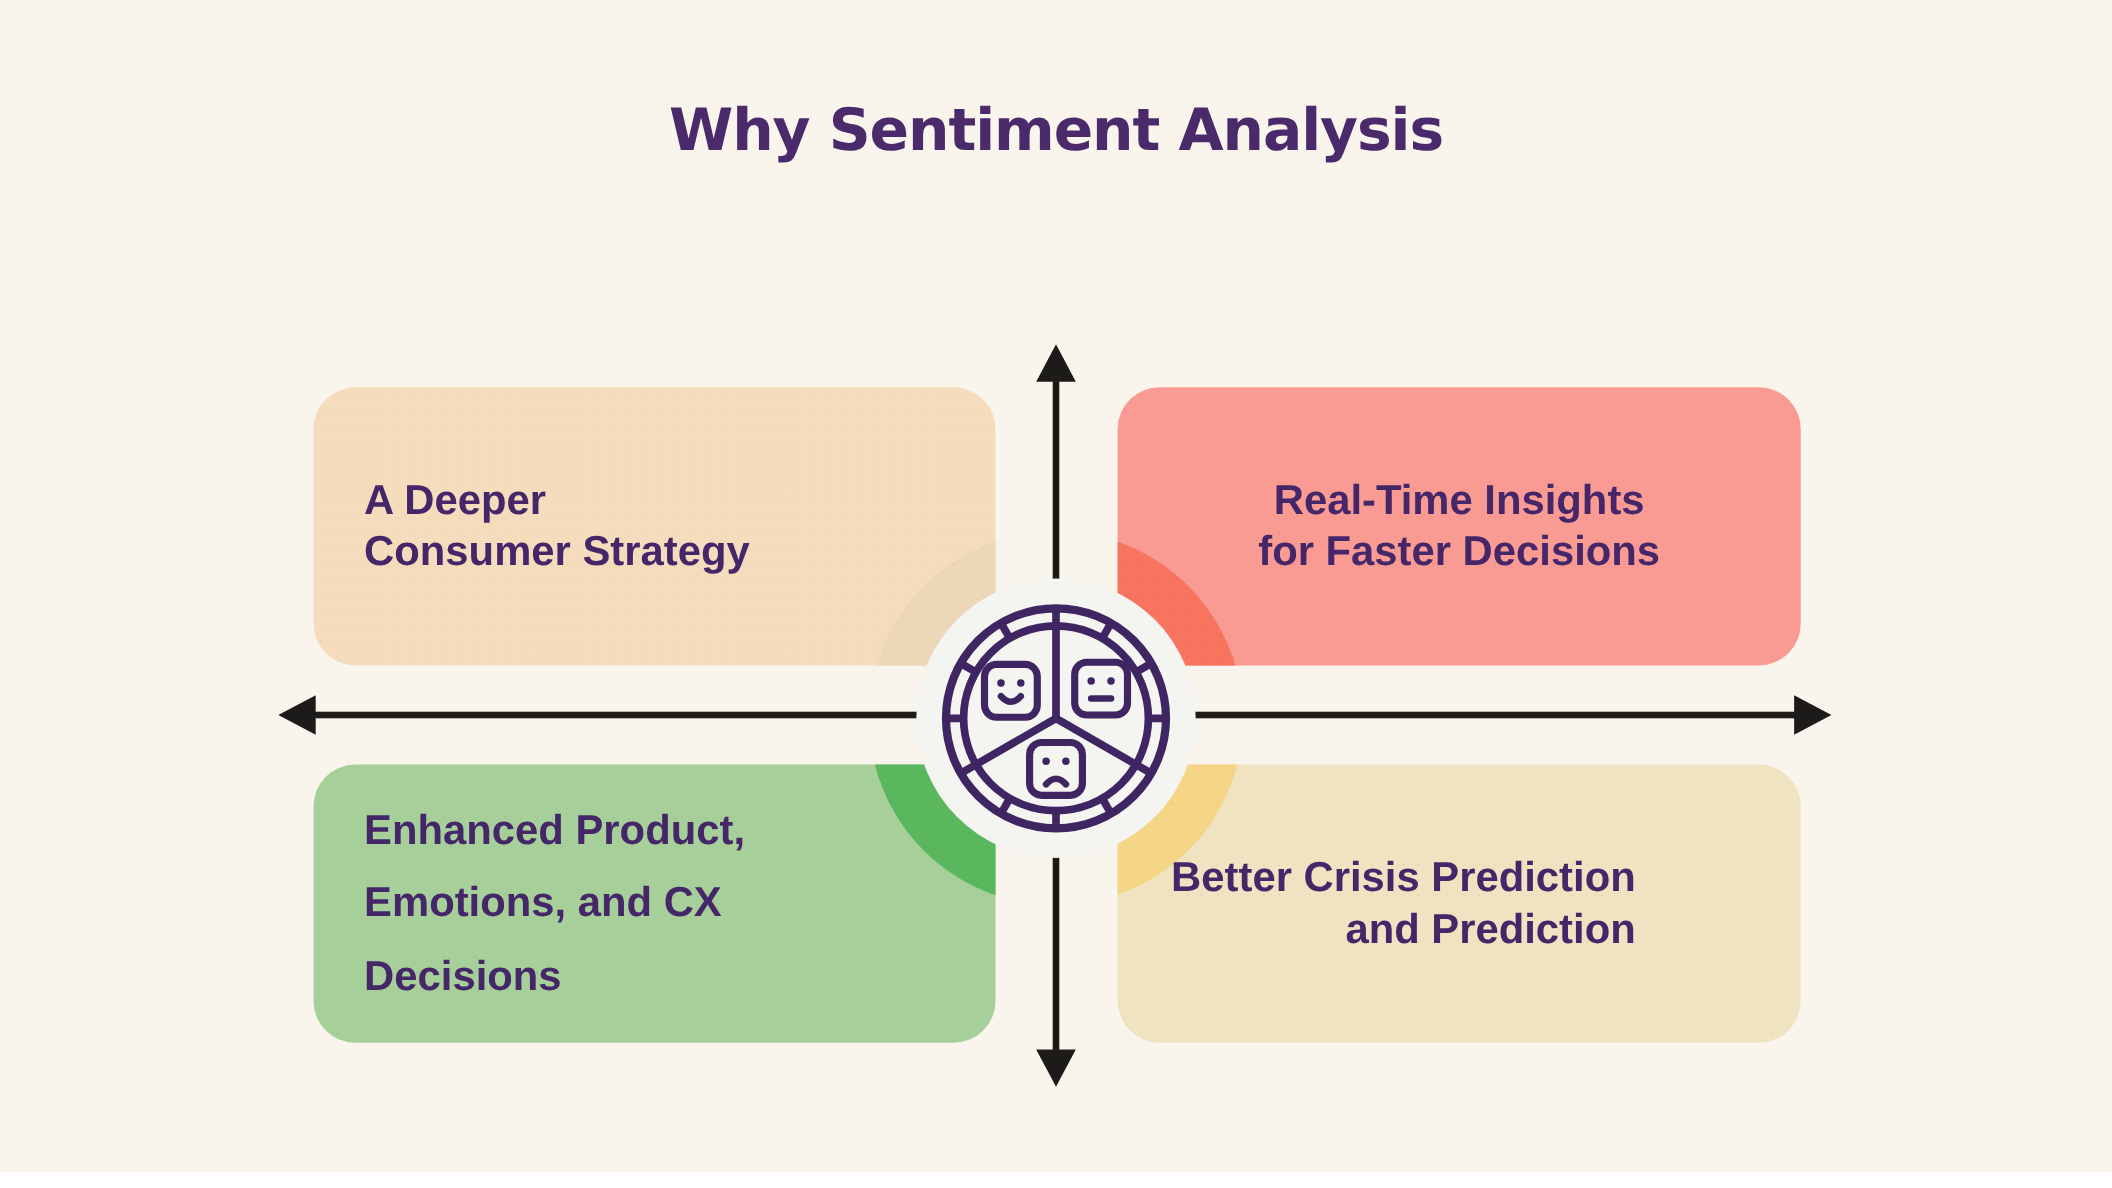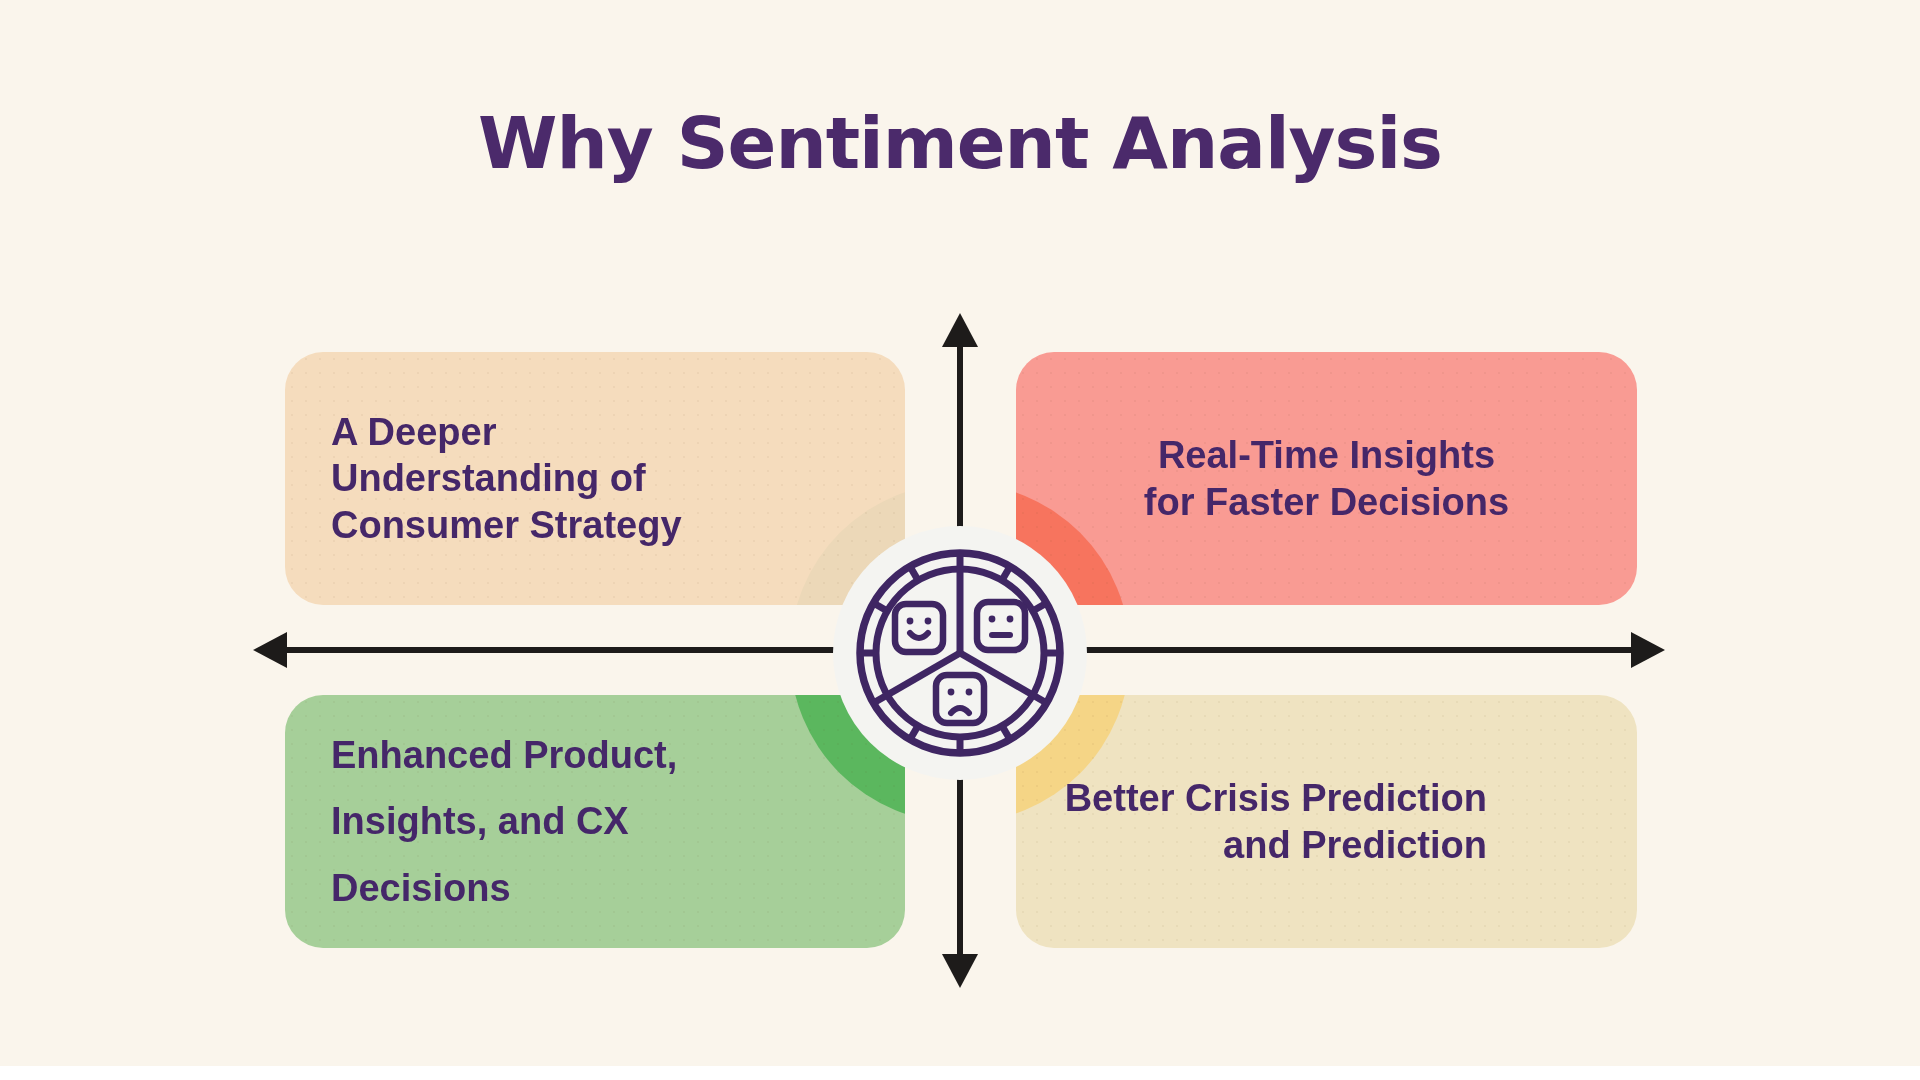--- a/index.html
+++ b/index.html
@@ -4,21 +4,21 @@
 <style>
   html,body{margin:0;padding:0;background:#e8e4da;}
   #stage{
     position:relative;width:1920px;height:1080px;overflow:hidden;
     background:#FAF5EC;font-family:"Liberation Sans",sans-serif;
   }
   
   .title{
     position:absolute;top:46px;left:0;width:100%;text-align:center;
     font-family:"DejaVu Sans","Liberation Sans",sans-serif;
-    font-weight:700;font-size:72px;line-height:1.38;color:#4B2A6B;letter-spacing:-1px;
+    font-weight:700;font-size:53px;line-height:1.38;color:#4B2A6B;letter-spacing:-1px;
   }
   .title span{display:block;}
   
   .card{
     position:absolute;width:620px;height:253px;border-radius:38px;overflow:hidden;
     background-color:#eee;
   }
   .card .dots{
     position:absolute;inset:0;
     background-image:radial-gradient(rgba(90,60,20,0.055) 1.2px,transparent 1.3px);
@@ -65,40 +65,39 @@
 
   <h1 class="title" style="color: rgb(75, 42, 107);">
     <span>Why Sentiment Analysis</span>
   </h1>
 
   <div class="card tl" style="background-color: rgb(245, 220, 189);">
     <div class="arc" style="background-color: rgb(236, 216, 184);"></div>
     <div class="dots"></div>
     <div class="text" style="color: rgb(69, 39, 105);">
       <span>A Deeper</span>
-      <span>Understanding of</span>
       <span>Consumer Strategy</span>
     </div>
   </div>
 
   <div class="card tr" style="background-color: rgb(249, 155, 147);">
     <div class="arc" style="background-color: rgb(247, 116, 94);"></div>
     <div class="dots"></div>
     <div class="text" style="color: rgb(69, 39, 105);">
       <span>Real-Time Insights</span>
       <span>for Faster Decisions</span>
     </div>
   </div>
 
   <div class="card bl" style="background-color: rgb(166, 207, 153);">
     <div class="arc" style="background-color: rgb(91, 183, 94);"></div>
     <div class="dots"></div>
     <div class="text" style="color: rgb(69, 39, 105); gap: 20px;">
       <span>Enhanced Product,</span>
-      <span>Insights, and CX</span>
+      <span>Emotions, and CX</span>
       <span>Decisions</span>
     </div>
   </div>
 
   <div class="card br" style="background-color: rgb(239, 227, 193);">
     <div class="arc" style="background-color: rgb(245, 213, 134);"></div>
     <div class="dots"></div>
     <div class="text" style="color: rgb(69, 39, 105); padding-left: 24px;">
       <span>Better Crisis Prediction</span>
       <span>and Prediction</span>

